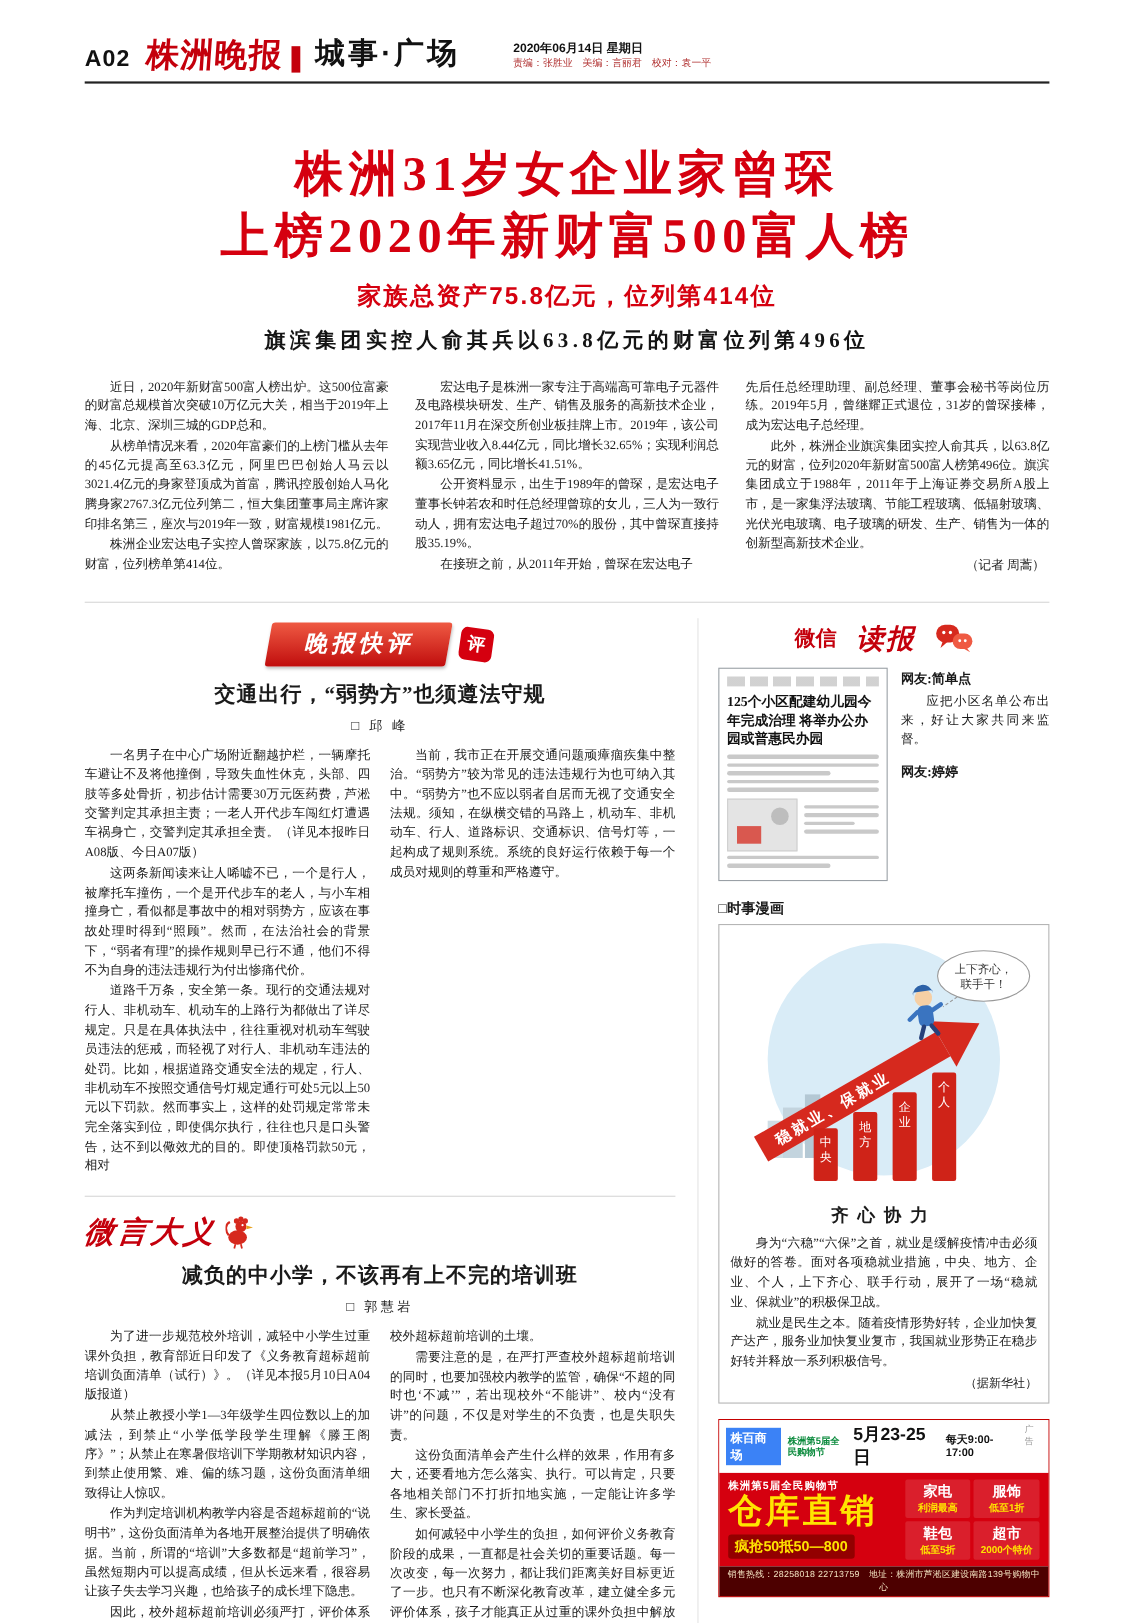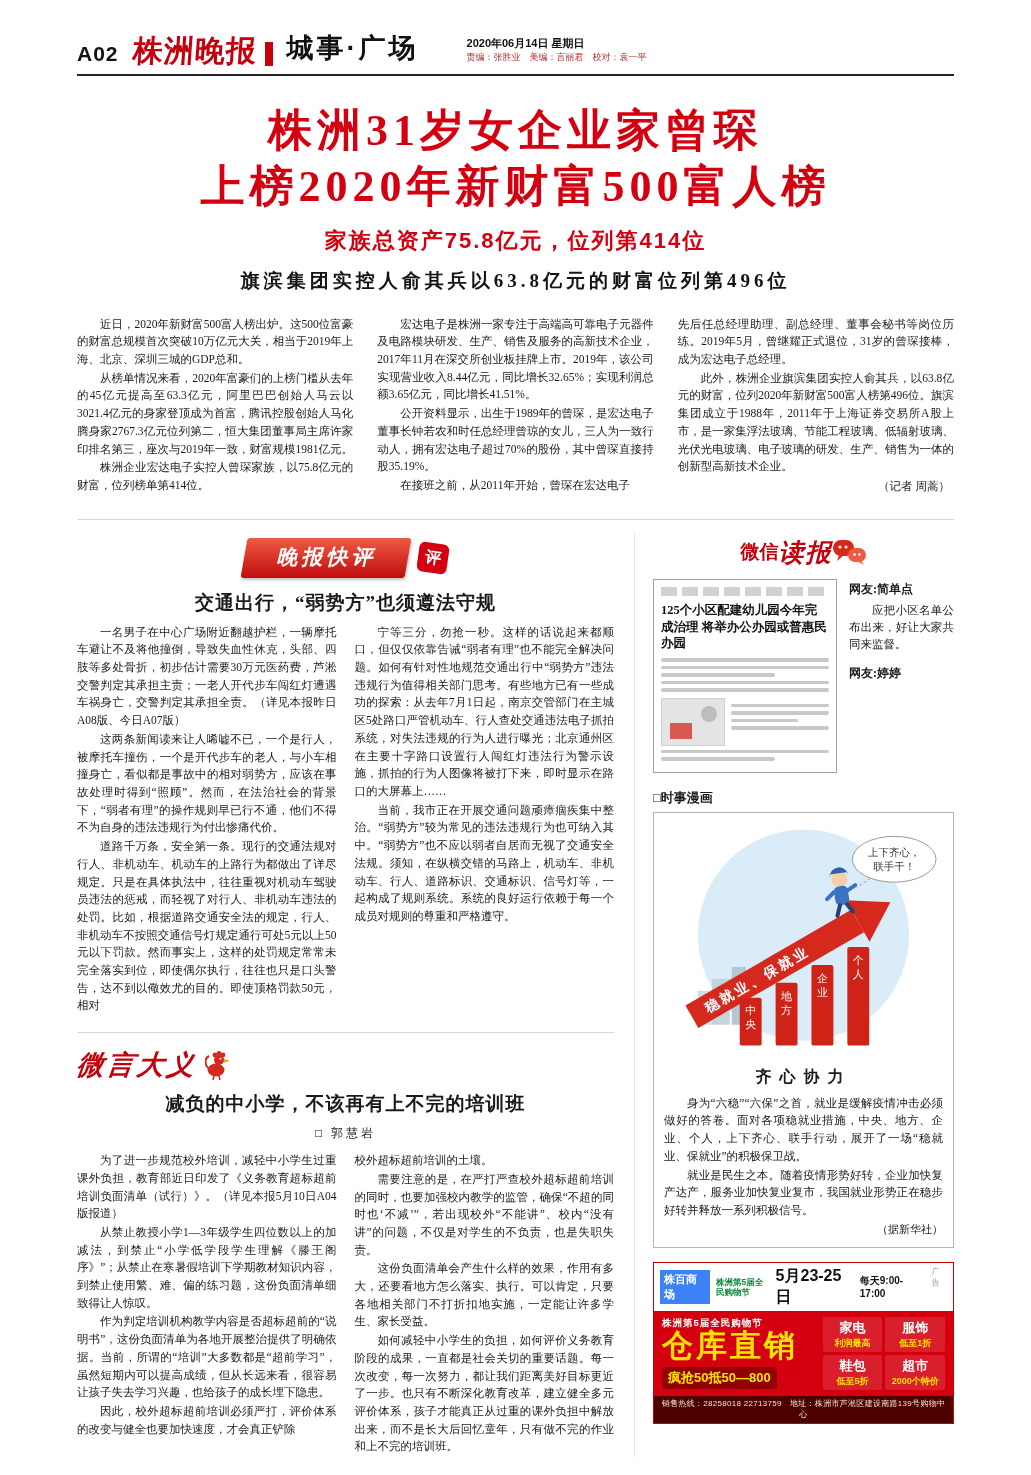--- a/index.html
+++ b/index.html
@@ -11,21 +11,21 @@
   
   .masthead { display:flex; align-items:flex-end; gap:14px; border-bottom:2px solid #222; padding-bottom:8px; }
   .pageno { font:700 21px "Liberation Sans", sans-serif; letter-spacing:1px; color:#111; }
   .logo { font-weight:900; font-size:30px; color:#c4000c; transform:skewX(-4deg); letter-spacing:1px; line-height:1; }
   .logo-seal { width:8px; height:24px; background:#c4000c; margin-left:-6px; }
   .section-name { font:900 27px "Liberation Sans", sans-serif; letter-spacing:3px; color:#111; }
   .dateblock { margin-left:34px; line-height:1.4; padding-bottom:2px; }
   .dateline { font:700 11px "Liberation Sans", sans-serif; color:#111; }
   .editors { font-size:9px; color:#b03030; font-family:"Liberation Sans", sans-serif; }
   
-  .lead { text-align:center; padding:27px 0 6px; }
+  .lead { text-align:center; padding:12px 0 6px;margin-top:43px; }
   .hl { font-weight:900; font-size:44px; color:#d5000f; letter-spacing:5px; line-height:1.28; }
   .sub1 { font:700 22px "Liberation Sans", sans-serif; color:#d5000f; margin-top:10px; letter-spacing:2px; }
   .sub2 { font-weight:700; font-size:19px; color:#141414; letter-spacing:4px; margin-top:12px; }
   .lead-cols { display:flex; gap:24px; text-align:left; margin-top:22px; }
   .lead-cols .col { flex:1; }
   .bt { font-size:11.5px; line-height:1.54; text-align:justify; text-indent:2em; color:#1a1a1a; margin-bottom:1px; }
   .bt.cont { text-indent:0; }
   .byline { text-align:right; text-indent:0; padding-right:4px; font-size:11.5px; margin-top:2px; }
   .hrule { border:0; border-top:1px solid #d6d6d6; margin:16px 0 14px; }
   
@@ -40,25 +40,25 @@
   .kp-stamp { width:30px; height:30px; border-radius:6px; background:#d5000f; color:#fff; display:flex;
               align-items:center; justify-content:center; font-weight:700; font-size:16px; transform:rotate(8deg); }
   .article-title { text-align:center; font-weight:700; font-size:19px; letter-spacing:1px; margin:2px 0 8px; }
   .author { text-align:center; font-size:12px; letter-spacing:3px; margin-bottom:10px; color:#222; }
   .two-cols { display:flex; gap:18px; }
   .two-cols .col { flex:1; }
   
   .wy-banner { display:flex; align-items:center; gap:8px; margin:6px 0 8px; }
   .wy-text { font-style:italic; font-weight:900; font-size:27px; color:#c4000c; letter-spacing:3px; transform:skewX(-6deg); }
   
-  .wx-banner { display:flex; justify-content:center; align-items:center; gap:0; margin:2px 0 10px; }
+  .wx-banner { display:flex; justify-content:center; align-items:center; gap:18px; margin:2px 0 10px; }
   .wx-text1 { font-weight:900; font-size:19px; color:#c4000c; }
   .wx-text2 { font-style:italic; font-weight:900; font-size:25px; color:#c4000c; letter-spacing:2px; }
   .clip-row { display:flex; }
-  .clip { width:184px; border:1px solid #9aa0a6; padding:7px; background:#fff; flex:none; align-self:flex-start; }
+  .clip { width:154px; border:1px solid #9aa0a6; padding:7px; background:#fff; flex:none; align-self:flex-start; }
   .clip-head { height:9px; background:repeating-linear-gradient(90deg,#b9b9b9 0 16px, transparent 16px 21px); opacity:.65; margin-bottom:6px; }
   .clip-title { font-weight:700; font-size:12.5px; line-height:1.35; color:#111; margin-bottom:6px; }
   .ph-line { height:3.5px; background:#c9c9c9; border-radius:2px; margin:4px 0; }
   .ph-line.short { width:68%; }
   .clip-figure { display:flex; gap:6px; margin-top:6px; }
   .clip-img { width:64px; height:48px; background:#e4e4e4; border:1px solid #cfcfcf; position:relative; flex:none; }
   .clip-img::before { content:""; position:absolute; left:8px; bottom:6px; width:22px; height:16px; background:#d6291e; opacity:.75; }
   .clip-img::after { content:""; position:absolute; right:7px; top:7px; width:16px; height:16px; border-radius:50%; background:#bdbdbd; }
   .clip-lines { flex:1; padding-top:2px; }
   .comments { flex:1; padding-left:12px; }
@@ -136,28 +136,28 @@
     <div class="mid-left">
 
       <section>
         <div class="kp-banner">
           <div class="kp-ribbon">
             <span>晚报快评</span>
           </div>
           <div class="kp-stamp">评</div>
         </div>
         <h2 class="article-title">交通出行，“弱势方”也须遵法守规</h2>
+        <div class="author">□ 邱 峰</div>
         <div class="two-cols">
           <div class="col">
             <p class="bt">一名男子在中心广场附近翻越护栏，一辆摩托车避让不及将他撞倒，导致失血性休克，头部、四肢等多处骨折，初步估计需要30万元医药费，芦淞交警判定其承担主责；一老人开代步车闯红灯遭遇车祸身亡，交警判定其承担全责。（详见本报昨日A08版、今日A07版）</p>
             <p class="bt">这两条新闻读来让人唏嘘不已，一个是行人，被摩托车撞伤，一个是开代步车的老人，与小车相撞身亡，看似都是事故中的相对弱势方，应该在事故处理时得到“照顾”。然而，在法治社会的背景下，“弱者有理”的操作规则早已行不通，他们不得不为自身的违法违规行为付出惨痛代价。</p>
             <p class="bt">道路千万条，安全第一条。现行的交通法规对行人、非机动车、机动车的上路行为都做出了详尽规定。只是在具体执法中，往往重视对机动车驾驶员违法的惩戒，而轻视了对行人、非机动车违法的处罚。比如，根据道路交通安全法的规定，行人、非机动车不按照交通信号灯规定通行可处5元以上50元以下罚款。然而事实上，这样的处罚规定常常未完全落实到位，即使偶尔执行，往往也只是口头警告，达不到以儆效尤的目的。即使顶格罚款50元，相对</p>
           </div>
           <div class="col">
-            <p class="bt">宁等三分，勿抢一秒。这样的话说起来都顺口，但仅仅依靠告诫“弱者有理”也不能完全解决问题。如何有针对性地规范交通出行中“弱势方”违法违规行为值得相关部门思考。有些地方已有一些成功的探索：从去年7月1日起，南京交管部门在主城区5处路口严管机动车、行人查处交通违法电子抓拍系统，对失法违规的行为人进行曝光；北京通州区在主要十字路口设置行人闯红灯违法行为警示设施，抓拍的行为人图像将被打下来，即时显示在路口的大屏幕上……</p>
             <p class="bt">当前，我市正在开展交通问题顽瘴痼疾集中整治。“弱势方”较为常见的违法违规行为也可纳入其中。“弱势方”也不应以弱者自居而无视了交通安全法规。须知，在纵横交错的马路上，机动车、非机动车、行人、道路标识、交通标识、信号灯等，一起构成了规则系统。系统的良好运行依赖于每一个成员对规则的尊重和严格遵守。</p>
           </div>
         </div>
       </section>
 
       <hr class="hrule">
 
       <section>
         <div class="wy-banner">
           <span class="wy-text">微言大义</span>

